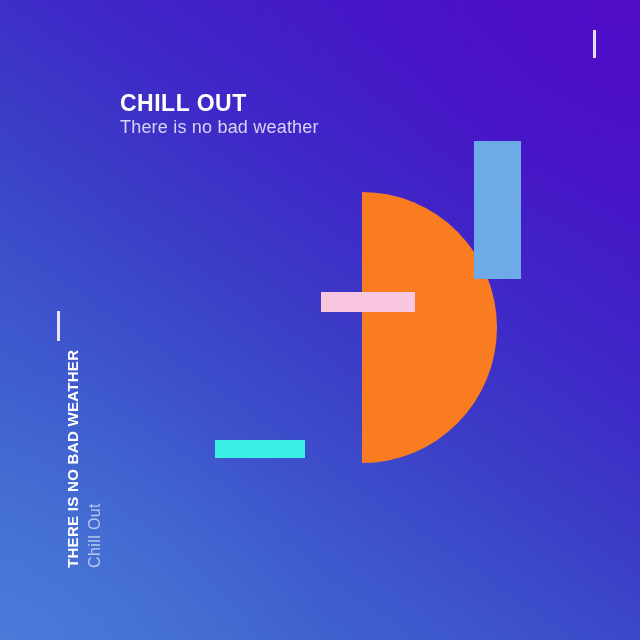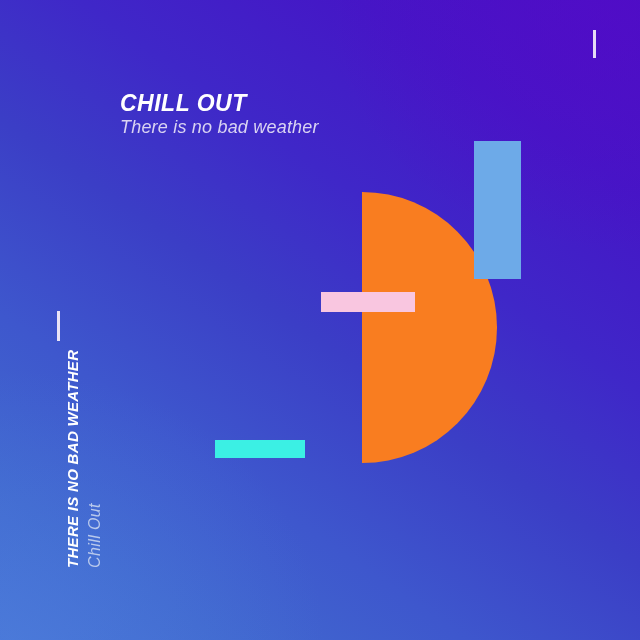--- a/index.html
+++ b/index.html
@@ -20,21 +20,20 @@
     
     background:
       linear-gradient(215deg,
         #4a0fc4 0%,
         #4516c6 18%,
         #3f27c8 36%,
         #3b3ec6 52%,
         #3e57cd 70%,
         #4169cf 86%,
         #4774d4 100%);
-    font-style: italic;
   }
 
   
   .poster::after {
     content: "";
     position: absolute;
     inset: 0;
     pointer-events: none;
     background:
       radial-gradient(ellipse 70% 60% at 95% 2%, rgba(85,10,200,0.55) 0%, rgba(85,10,200,0) 62%),

